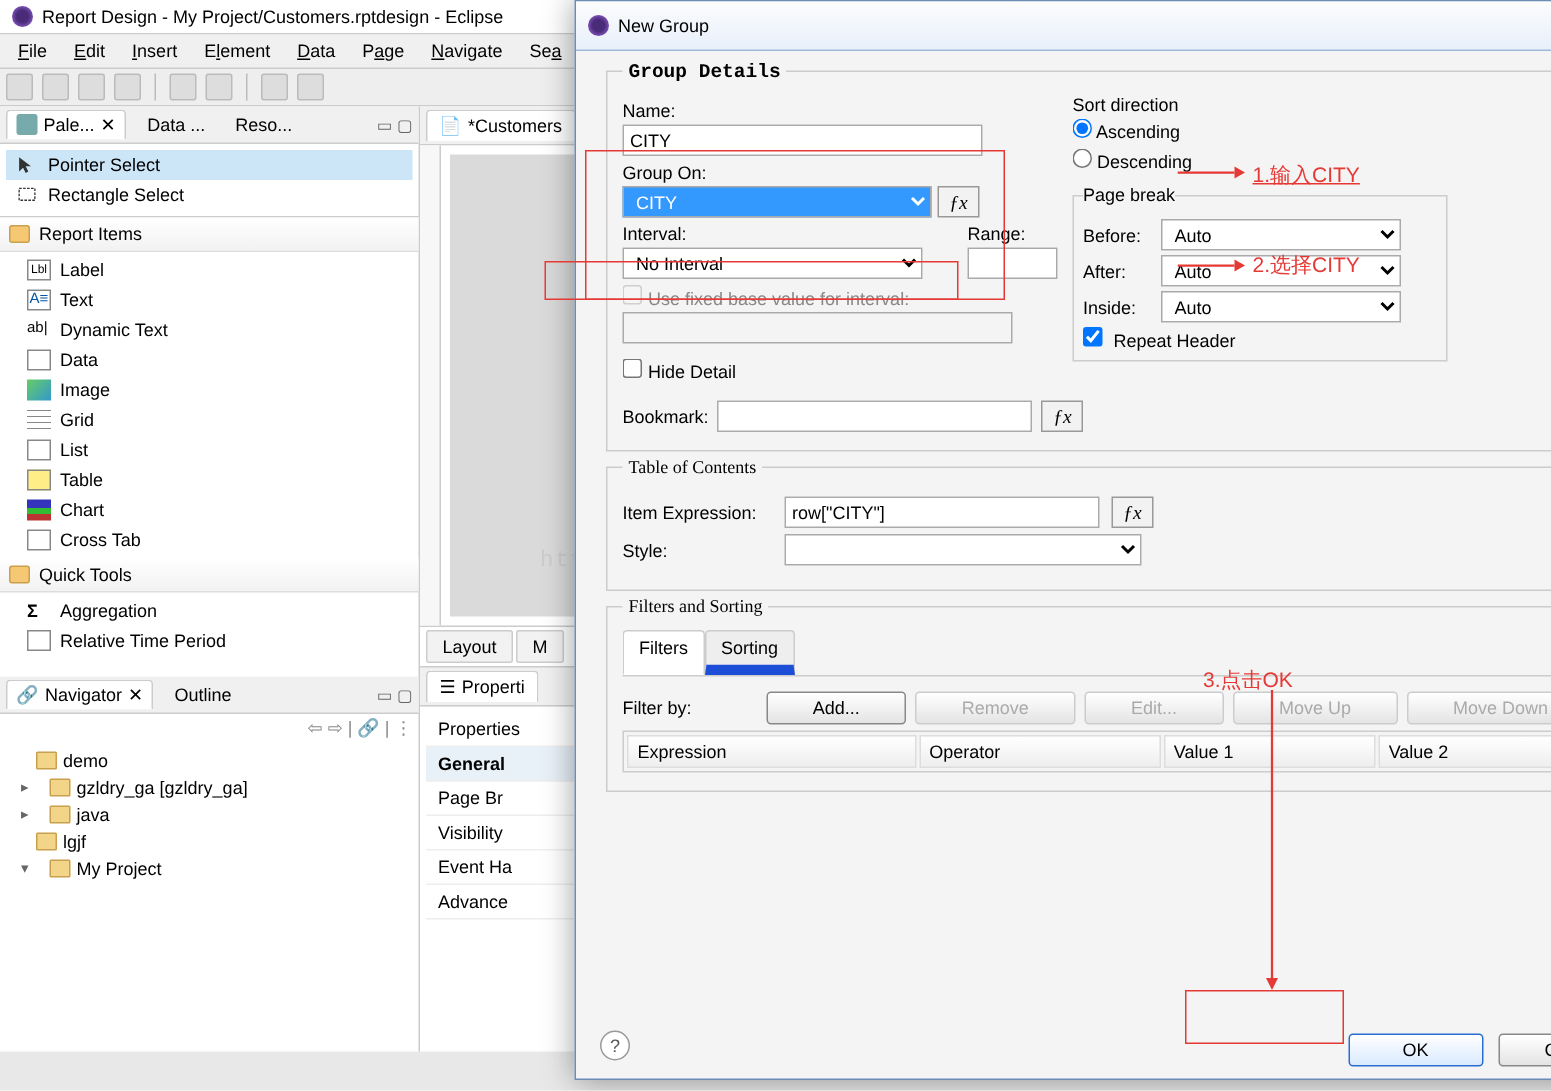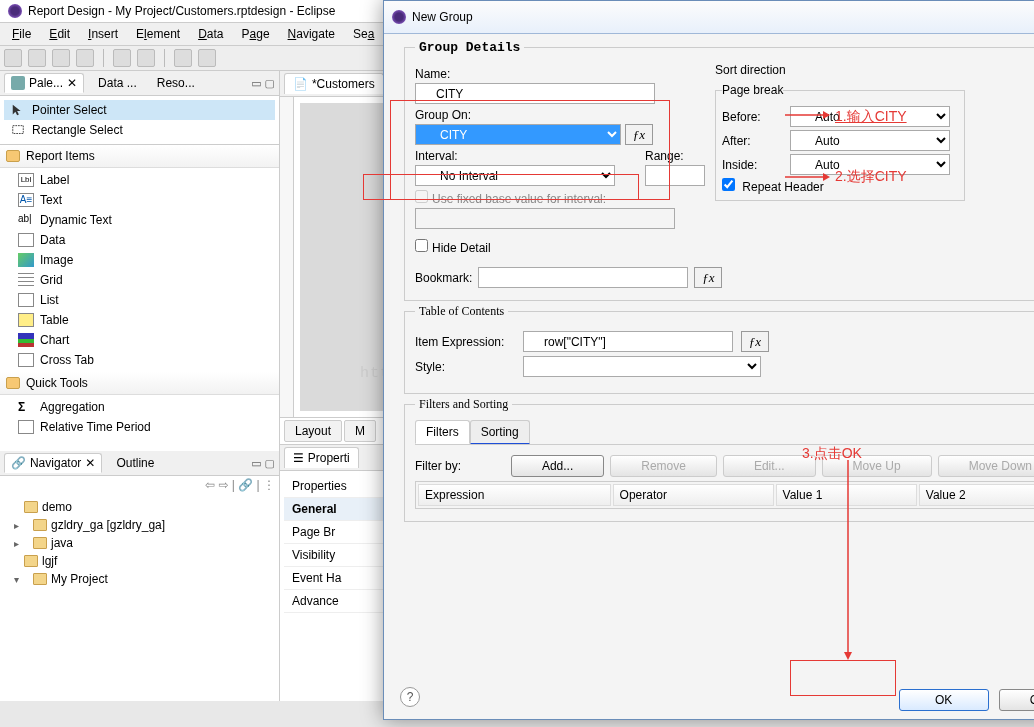--- a/index.html
+++ b/index.html
@@ -61,30 +61,30 @@
 
 .dlg-content { position:absolute; top:36px; left:10px; right:30px; bottom:50px; overflow:auto; padding:10px;}
 .scrollbar { position:absolute; right:8px; top:40px; width:16px; bottom:54px; background:#f0f0f0; border:1px solid #ddd;}
 .scrollbar .thumb { width:100%; height:120px; background:#c8c8c8; border:1px solid #aaa;}
 
 .fieldset { border:1px solid #ccc; margin-bottom:10px; padding:8px 10px 12px;}
 .fieldset .legend { font-family: "Courier New", monospace; font-weight:bold; font-size:13px; padding:0 4px; background:#f4f4f4; position:relative; top:-16px; display:inline-block;}
 .fieldset .body { margin-top:-8px;}
 
 label.fld { display:block; margin:4px 0 2px; }
-input[type=text].inp, select.inp { width:240px; padding:2px 20px; border:1px solid #aaa; background:#fff; height:21px;}
+input[type=text].inp, select.inp { width:240px; padding:2px 4px; border:1px solid #aaa; background:#fff; height:21px;}
 select.inp { width:200px;}
 .fx-btn { width:28px; height:21px; border:1px solid #999; background:#f2f2f2; font-style:italic; font-family:serif; font-size:13px; vertical-align:middle;}
 
 .left-col { float:left; width:300px;}
 .right-col { float:left; width:250px; margin-left:0;}
 .clr { clear:both;}
 
 .radio-group label { display:block; padding:2px 0;}
-.row-inline { display:flex; align-items:center; gap:22px; margin:3px 0;}
+.row-inline { display:flex; align-items:center; gap:6px; margin:3px 0;}
 .row-inline .lbl { width:46px;}
 .chk { margin-right:4px;}
 .disabled { color:#888; }
 .btn { padding:3px 30px; border:1px solid #888; background:linear-gradient(#fff,#e4e4e4); border-radius:3px; min-width:70px;}
 .btn.primary { border:1px solid #2a6fcf; background:linear-gradient(#fff,#d9eaff); min-width:90px;}
 
 .table { border:1px solid #ccc; width:100%; }
 .table th, .table td { border:1px solid #ddd; padding:3px 6px; text-align:left; font-weight:normal; background:#fff;}
 .table th { background:linear-gradient(#fff,#eee);}
 .filter-btns { display:flex; gap:6px; justify-content:flex-end; margin:4px 0;}
@@ -95,21 +95,21 @@
 
 .dlg-footer { position:absolute; bottom:8px; right:16px; display:flex; gap:10px; align-items:center;}
 .help-icon { position:absolute; bottom:12px; left:16px; width:20px; height:20px; border:1px solid #999; border-radius:50%; text-align:center; line-height:18px; color:#555; background:#fff;}
 
 .anno { position:absolute; color:#e53935; border:1px solid #e53935; pointer-events:none;}
 .anno-text { position:absolute; color:#e53935; font-size:14px; pointer-events:none;}
 .arrow { position:absolute; pointer-events:none;}
 
 .tabs-inner { display:flex; border-bottom:1px solid #ccc; margin-bottom:6px;}
 .tabs-inner .ti { padding:4px 10px; border:1px solid #ccc; border-bottom:1px solid #fff; background:#fff; border-radius:3px 3px 0 0;}
-.tabs-inner .ti.inactive { background:#eee; border-bottom:1px solid #1d4ed8;}
+.tabs-inner .ti.inactive { background:#eee; border-bottom:7px solid #1d4ed8;}
 
 .watermark { position:absolute; left:360px; top:365px; color:#ccc; font-size:15px; letter-spacing:1px; font-family: "Courier New"; pointer-events:none;}
 </style>
 </head>
 <body>
 
 <div class="eclipse-window">
   <div class="titlebar">
     <span class="eclipse-icon"></span>
     <span>Report Design - My Project/Customers.rptdesign - Eclipse</span>
@@ -322,20 +322,24 @@
               <label class="fld">Range:</label>
               <input type="text" class="inp" style="width: 60px;">
             </div>
           </div>
           <label class="fld disabled"><input type="checkbox" class="chk" disabled="" style=""><span>Use fixed base value for interval:</span></label>
           <input type="text" class="inp disabled" style="width: 260px; background: rgb(244, 244, 244);" disabled="">
           <label class="fld" style="margin-top:10px"><input type="checkbox" class="chk" style=""><span>Hide Detail</span></label>
         </div>
         <div class="right-col">
           <div>Sort direction</div>
+          <div class="radio-group">
+            <label><input type="radio" name="sd" checked="" style=""> <span>Ascending</span></label>
+            <label><input type="radio" name="sd" style=""> <span>Descending</span></label>
+          </div>
           <fieldset style="border:1px solid #ccc;padding:6px;margin-top:6px;">
             <legend>Page break</legend>
             <div class="row-inline">
                 <span class="lbl">Before:</span>
                 <select class="inp" style="width:160px"><option>Auto</option></select>
               </div>
             <div class="row-inline">
                 <span class="lbl">After:</span>
                 <select class="inp" style="width:160px"><option>Auto</option></select>
               </div>

